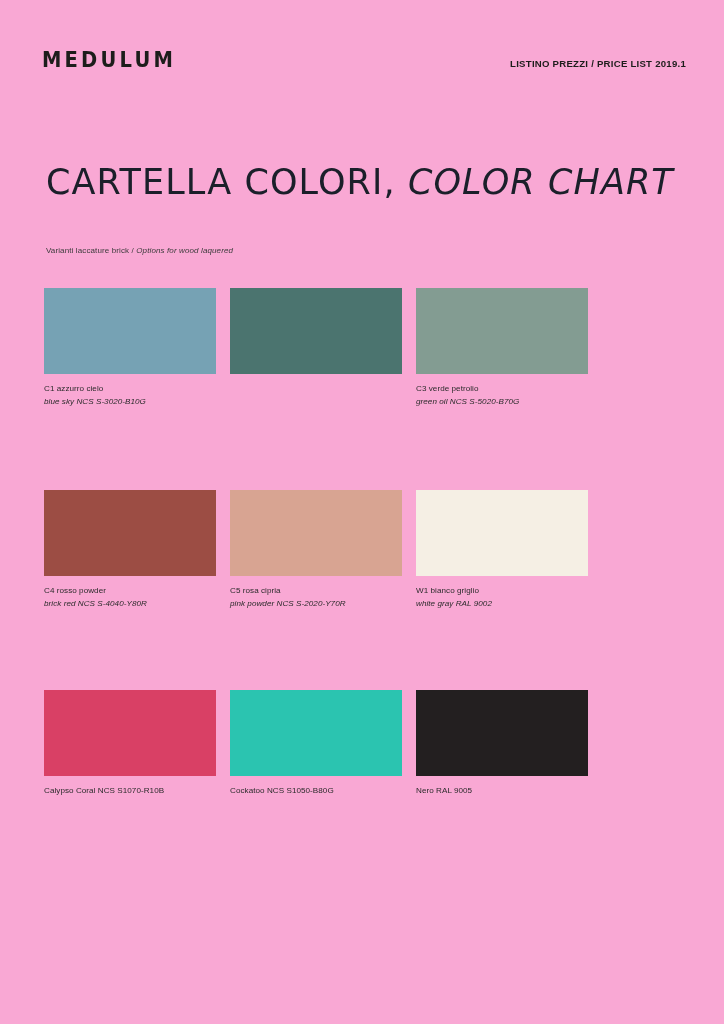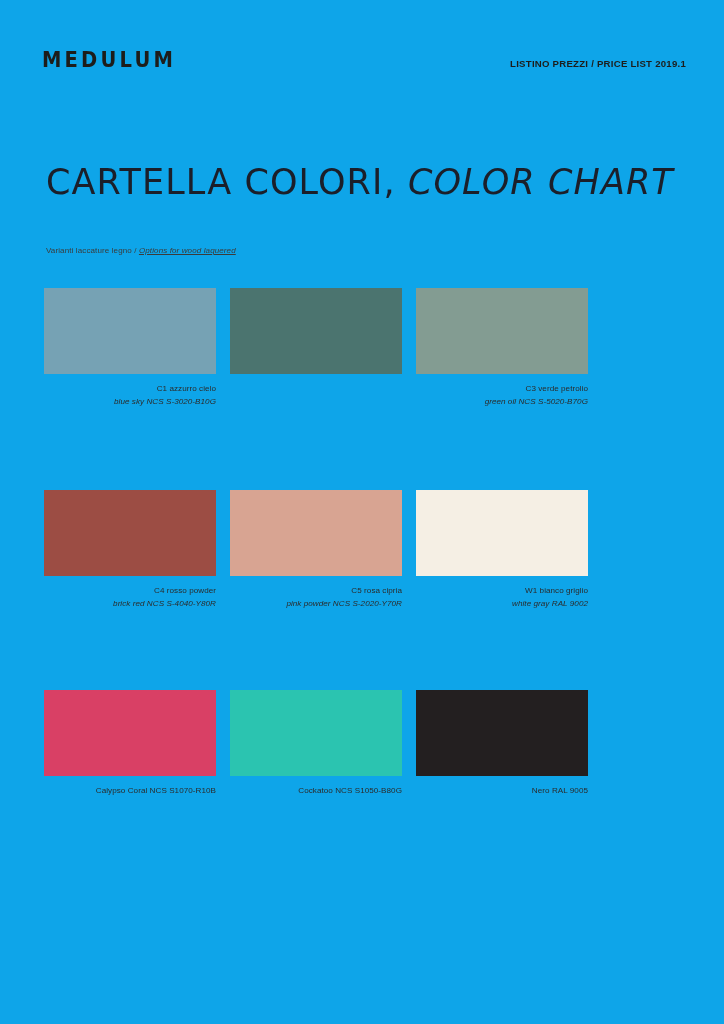--- a/index.html
+++ b/index.html
@@ -12,21 +12,21 @@
     height: 1024px;
     position: relative;
     font-family: "Liberation Sans", sans-serif;
     color: #231f20;
     overflow: hidden;
   }
 
   .page {
     position: absolute;
     inset: 0;
-    background: #0ea5e9;
+    background: #f9a8d4;
   }
 
   
   .header {
     position: absolute;
     left: 42px;
     right: 38px;
     top: 50px;
     height: 30px;
     display: flex;
@@ -78,37 +78,36 @@
   .section-caption {
     position: absolute;
     left: 46px;
     top: 247px;
     font-size: 8px;
     letter-spacing: 0.12px;
     color: #3b3b3b;
     white-space: nowrap;
     line-height: 1;
   }
-  .section-caption .sc-ital { font-style: italic; text-decoration: underline; }
+  .section-caption .sc-ital { font-style: italic; }
 
   
   .grid {
     position: absolute;
     left: 44px;
     top: 288px;
     width: 544px;
   }
   .grid-row {
     display: flex;
     gap: 14px;
     margin-bottom: 0;
   }
   .cell {
     width: 176px;
-    text-align: right;
   }
   .swatch {
     width: 172px;
     height: 86px;
     display: block;
   }
   .cap {
     margin-top: 9px;
     font-size: 8.1px;
     line-height: 12.6px;
@@ -132,21 +131,21 @@
     <div class="brand">MEDULUM</div>
     <div class="pricelist">LISTINO PREZZI / PRICE LIST 2019.1</div>
   </div>
 
   <h1 class="title">
     <span class="t-reg">CARTELLA COLORI,</span>
     <span class="t-ital">COLOR CHART</span>
   </h1>
 
   <div class="section-caption">
-    <span class="sc-reg">Varianti laccature legno /</span>
+    <span class="sc-reg">Varianti laccature brick /</span>
     <span class="sc-ital">Options for wood laquered</span>
   </div>
 
   <div class="grid">
 
     <div class="grid-row">
       <div class="cell">
         <span class="swatch" style="background: rgb(118, 162, 180);"></span>
         <div class="cap">
           <span class="cap-it">C1 azzurro cielo</span>

